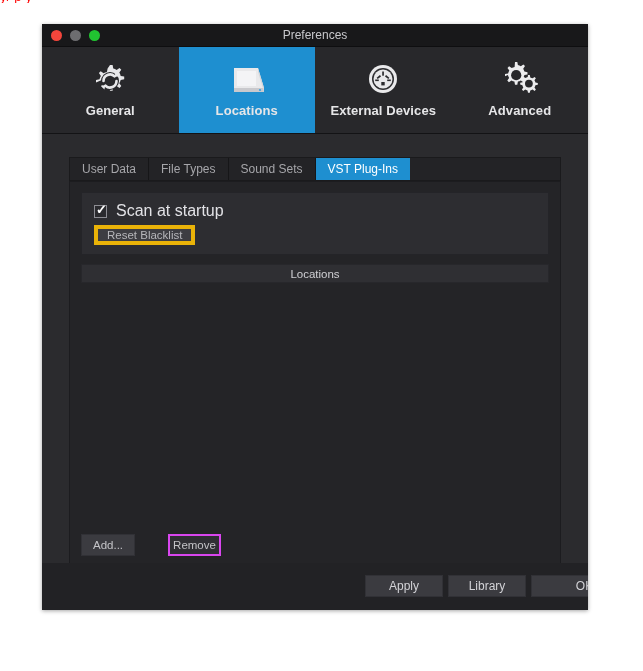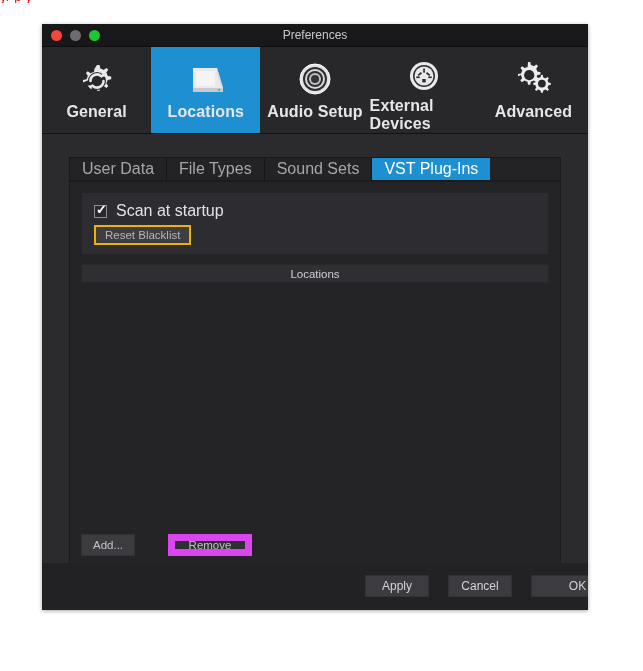--- a/index.html
+++ b/index.html
@@ -93,21 +93,21 @@
     cursor: default;
   }
   .tb-item.active { background: #1e8fd0; }
   .tb-icon {
     height: 46px;
     display: flex;
     align-items: center;
     justify-content: center;
   }
   .tb-label {
-    font-size: 16px;
+    font-size: 13px;
     font-weight: bold;
     color: #e6e6e8;
     letter-spacing: 0.1px;
     margin-top: 2px;
   }
 
   
   .win-body {
     position: relative;
     height: 477px;
@@ -124,21 +124,21 @@
     height: 24px;
     display: flex;
     background: #232326;
     border: 1px solid #1a1a1c;
     box-sizing: border-box;
   }
   .tab {
     display: flex;
     align-items: center;
     padding: 0 12px;
-    font-size: 16px;
+    font-size: 12px;
     color: #a6a6aa;
     border-right: 1px solid #161618;
     cursor: default;
     white-space: nowrap;
   }
   .tab:last-child { border-right: none; }
   .tab.active {
     background: #1e8fd0;
     color: #ffffff;
     font-weight: normal;
@@ -199,21 +199,21 @@
   }
   .btn-reset {
     position: absolute;
     left: 12px;
     top: 32px;
     height: 20px;
     padding: 0 9px;
     display: flex;
     align-items: center;
     background: #3d3d42;
-    border: 2px solid #eab308;
+    border: 4px solid #eab308;
     color: #b6b6ba;
     font-size: 11.5px;
     cursor: default;
     box-sizing: border-box;
   }
 
   
   .listbox {
     position: absolute;
     left: 11px;
@@ -264,46 +264,46 @@
     border: 1px solid #313136;
     color: #c3c3c7;
     font-size: 11.5px;
     cursor: default;
     box-sizing: border-box;
   }
   .btn-remove {
     position: absolute;
     left: 98px;
     top: 352px;
-    width: 84px;
+    width: 53px;
     height: 22px;
     display: flex;
     align-items: center;
     justify-content: center;
     background: #2f2f34;
-    border: 7px solid #d946ef;
+    border: 2px solid #d946ef;
     color: #c3c3c7;
     font-size: 11.5px;
     cursor: default;
     box-sizing: border-box;
   }
 
   
   .footer {
     position: absolute;
     left: 0;
     bottom: 0;
     width: 546px;
     height: 47px;
     background: #222225;
   }
   .foot-btn {
     position: absolute;
     top: 12px;
-    width: 64px;
+    width: 78px;
     height: 22px;
     display: flex;
     align-items: center;
     justify-content: center;
     background: #3b3b40;
     border: 1px solid #313136;
     color: #d2d2d6;
     font-size: 12px;
     cursor: default;
     box-sizing: border-box;
@@ -352,34 +352,20 @@
           <path d="M9 10 L33 10 L39 30 L9 30 Z" fill="#e9e9eb"></path>
           <path d="M9 30 L39 30 L39 34 L9 34 Z" fill="#c9c9cd"></path>
           <path d="M33 10 L39 30 L39 34 L33 14 Z" fill="#d6d6da"></path>
           <rect x="12" y="13" width="19" height="15" fill="#f4f4f6"></rect>
           <circle cx="35" cy="32" r="1.1" fill="#3aa0e0"></circle>
         </svg>
       </div>
       <div class="tb-label">Locations</div>
     </div>
 
-    <div class="tb-item">
-      <div class="tb-icon">
-        <svg width="40" height="40" viewBox="0 0 40 40">
-          <circle cx="20" cy="21" r="15" fill="#e2e2e5"></circle>
-          <circle cx="20" cy="21" r="15" fill="none" stroke="#ffffff" stroke-width="1"></circle>
-          <circle cx="20" cy="21" r="12" fill="#2e2e31"></circle>
-          <circle cx="20" cy="21" r="10" fill="#d8d8dc"></circle>
-          <circle cx="20" cy="21" r="8" fill="#2e2e31"></circle>
-          <circle cx="20" cy="21" r="6" fill="#bfbfc4"></circle>
-          <circle cx="20" cy="21" r="4" fill="#343438"></circle>
-        </svg>
-      </div>
-      <div class="tb-label">Audio Setup</div>
-    </div>
 
     <div class="tb-item">
       <div class="tb-icon">
         <svg width="40" height="40" viewBox="0 0 40 40">
           <circle cx="20" cy="21" r="14" fill="#eaeaec"></circle>
           <circle cx="20" cy="21" r="11" fill="#2e2e31"></circle>
           <circle cx="20" cy="21" r="9.5" fill="#e8e8ea"></circle>
           <rect x="19.2" y="13.5" width="1.7" height="4.2" fill="#2b2b2e"></rect>
           <rect x="13.7" y="18.2" width="4.2" height="1.7" fill="#2b2b2e" transform="rotate(-38 15.8 19)"></rect>
           <rect x="22.1" y="18.2" width="4.2" height="1.7" fill="#2b2b2e" transform="rotate(38 24.2 19)"></rect>
@@ -435,17 +421,17 @@
       </div>
 
       <div class="btn-add">Add...</div>
       <div class="btn-remove">Remove</div>
 
     </div>
   </div>
 
   <div class="footer">
     <div class="foot-btn apply">Apply</div>
-    <div class="foot-btn cancel">Cancel</div>
+    <div class="foot-btn cancel">Library</div>
     <div class="foot-btn ok">OK</div>
   </div>
 
 </div>
 
 </body></html>

